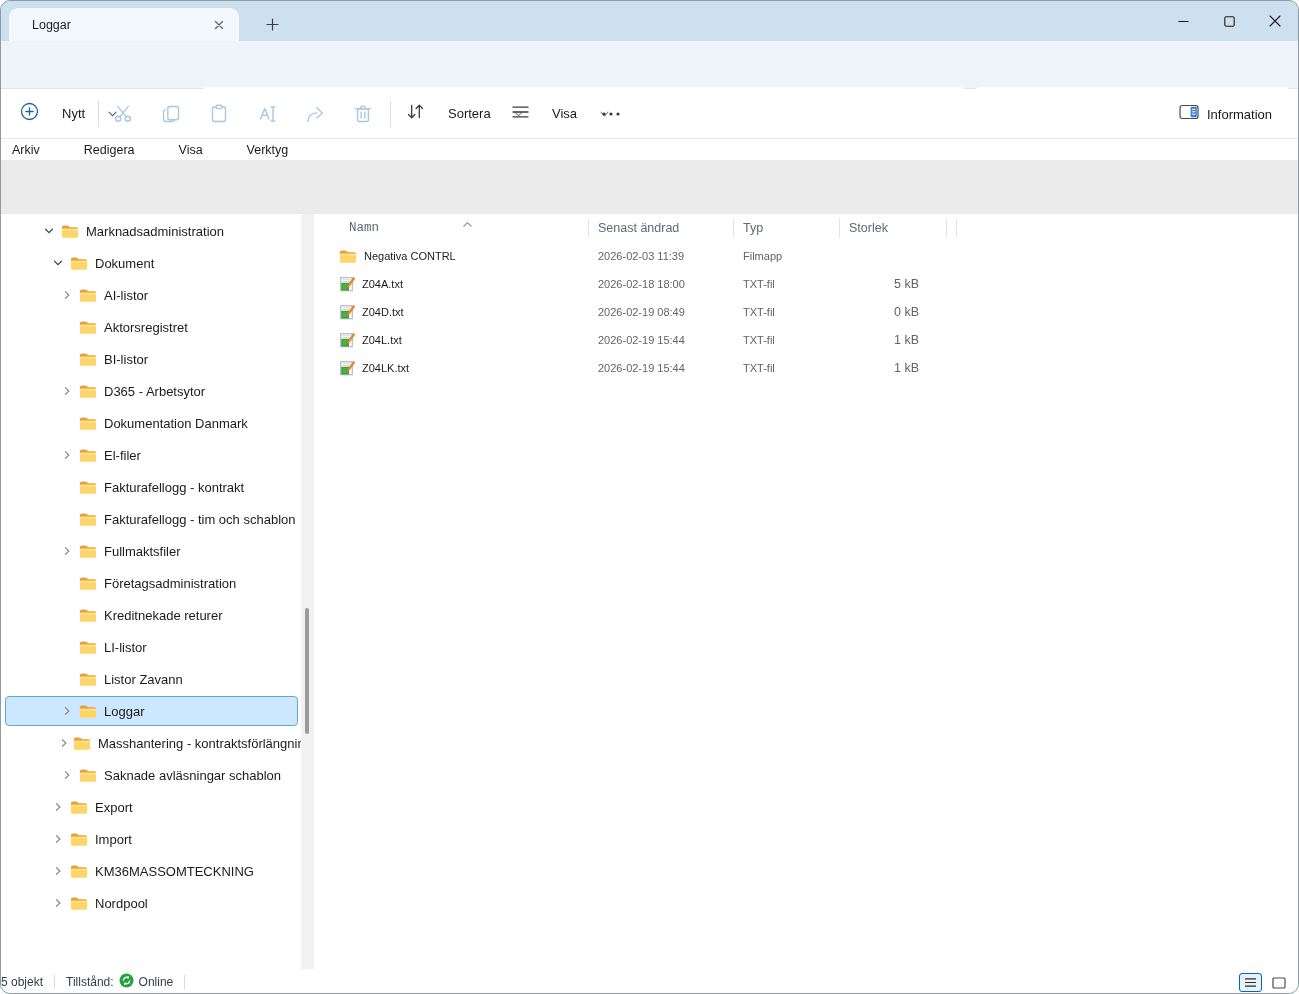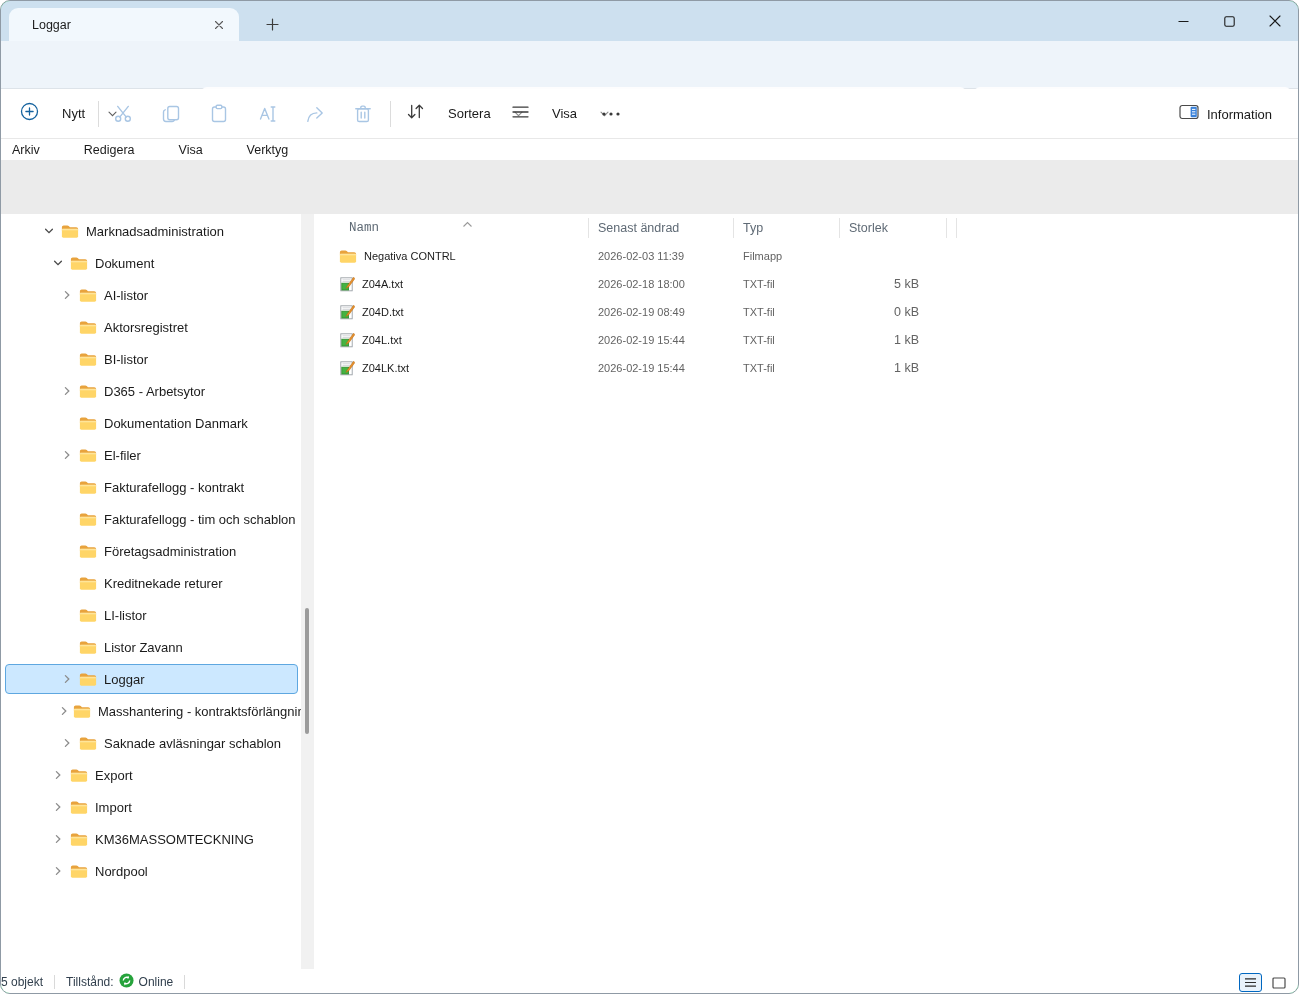--- a/index.html
+++ b/index.html
@@ -446,20 +446,35 @@
         <div class="tree-row">
           <span class="tree-chev" style="margin-left: 58px;"></span>
           <span class="tree-ico">
             <svg width="18" height="15" viewBox="0 0 20 16">
               <path d="M1 3.2c0-1.1.9-2 2-2h4.1c.55 0 1.05.2 1.45.6L10 3.2h7c1.1 0 2 .9 2 2v1.2H1z" fill="#e8a33d"></path>
               <rect x="1" y="4.9" width="18" height="10.1" rx="1.6" fill="#ffd567"></rect>
               <rect x="1" y="4.9" width="18" height="1.8" fill="#fff3c4" opacity="0.55"></rect>
             </svg>
           </span>
           <span class="tree-label">Fakturafellogg - tim och schablon</span>
+        </div>
+        <div class="tree-row">
+          <span class="tree-chev" style="margin-left: 58px;">
+            <svg width="10" height="10" viewBox="0 0 10 10">
+              <path d="M3.4 1.6 6.8 5 3.4 8.4" fill="none" stroke="#8c8c8c" stroke-width="1.3" stroke-linecap="round"></path>
+            </svg>
+          </span>
+          <span class="tree-ico">
+            <svg width="18" height="15" viewBox="0 0 20 16">
+              <path d="M1 3.2c0-1.1.9-2 2-2h4.1c.55 0 1.05.2 1.45.6L10 3.2h7c1.1 0 2 .9 2 2v1.2H1z" fill="#e8a33d"></path>
+              <rect x="1" y="4.9" width="18" height="10.1" rx="1.6" fill="#ffd567"></rect>
+              <rect x="1" y="4.9" width="18" height="1.8" fill="#fff3c4" opacity="0.55"></rect>
+            </svg>
+          </span>
+          <span class="tree-label">Fullmaktsfiler</span>
         </div>
         <div class="tree-row">
           <span class="tree-chev" style="margin-left: 58px;"></span>
           <span class="tree-ico">
             <svg width="18" height="15" viewBox="0 0 20 16">
               <path d="M1 3.2c0-1.1.9-2 2-2h4.1c.55 0 1.05.2 1.45.6L10 3.2h7c1.1 0 2 .9 2 2v1.2H1z" fill="#e8a33d"></path>
               <rect x="1" y="4.9" width="18" height="10.1" rx="1.6" fill="#ffd567"></rect>
               <rect x="1" y="4.9" width="18" height="1.8" fill="#fff3c4" opacity="0.55"></rect>
             </svg>
           </span>

